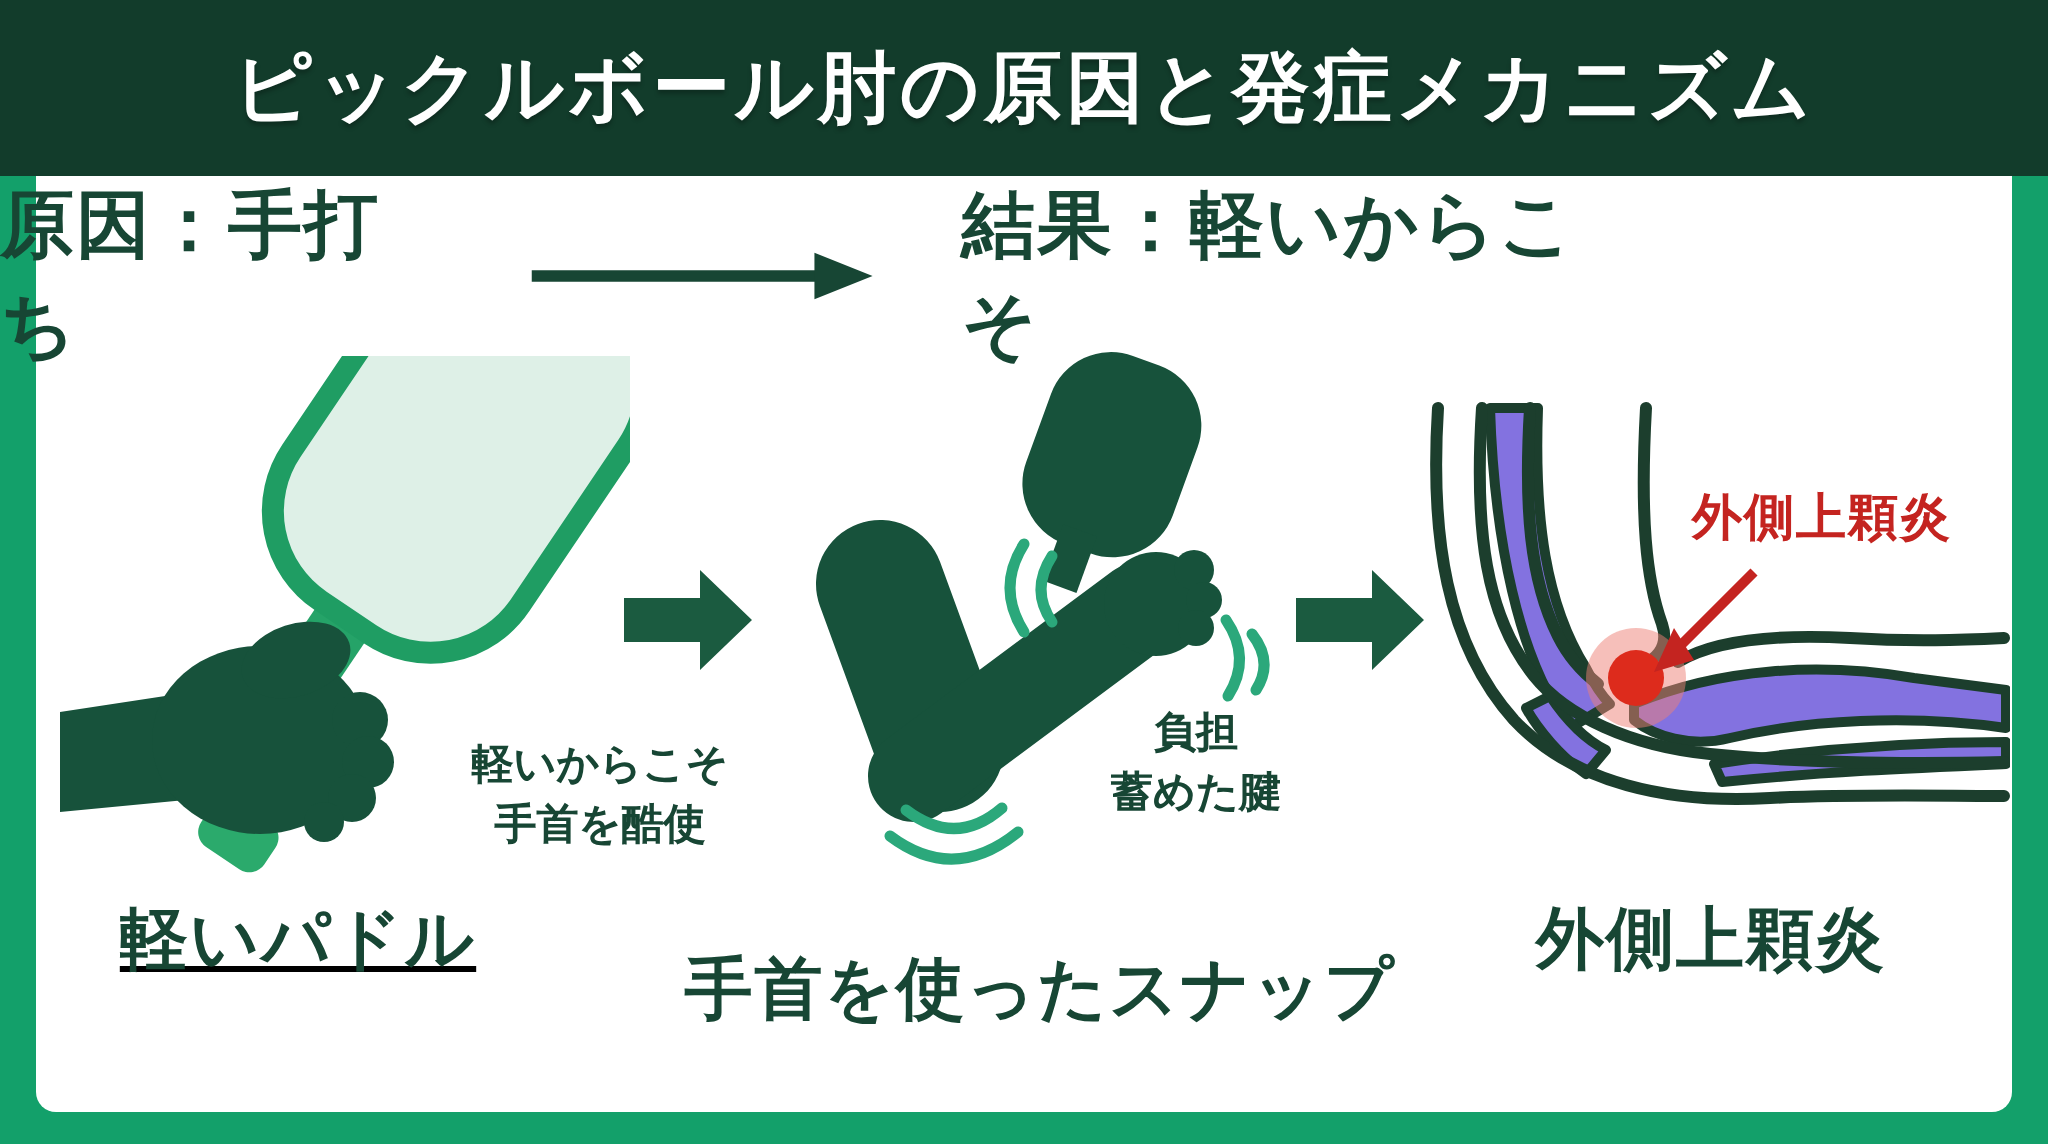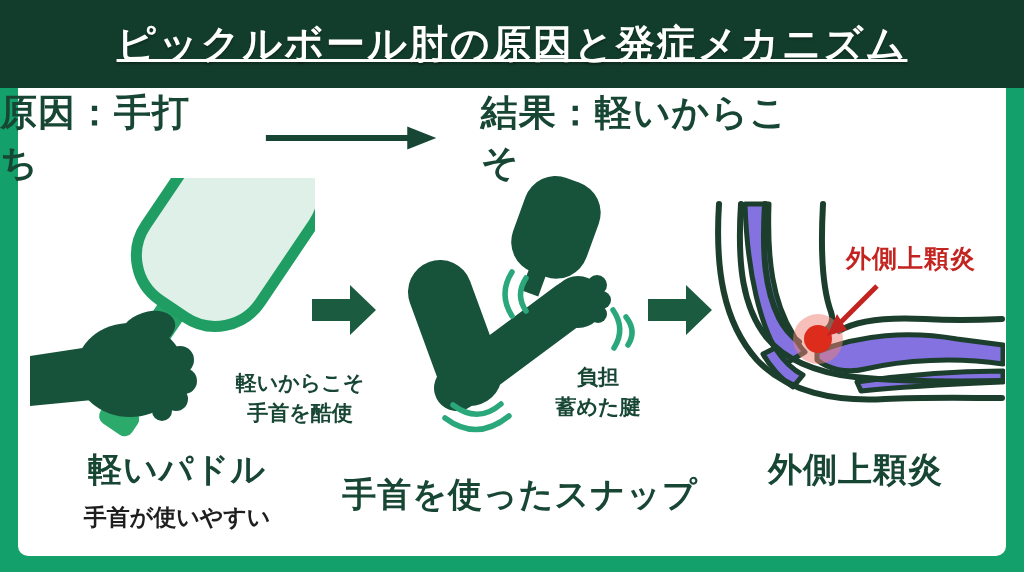--- a/index.html
+++ b/index.html
@@ -8,21 +8,20 @@
     background:#13A06A;
     font-family:"Liberation Sans","DejaVu Sans",sans-serif;
   }
   .banner{
     position:absolute;left:0;top:0;width:1024px;height:88px;
     background:#123C2B;display:flex;align-items:center;justify-content:center;
   }
   .title{
     margin:0;color:#ffffff;font-size:39px;font-weight:bold;letter-spacing:2px;
     text-shadow:0 2px 2px rgba(0,0,0,.25);
-    text-decoration:underline;
   }
   .panel{
     position:absolute;left:18px;top:88px;width:988px;height:468px;
     background:#ffffff;border-radius:0 0 10px 10px;
   }
   .flow-header{
     position:absolute;left:0;top:108px;width:816px;height:60px;
     display:flex;align-items:center;justify-content:center;gap:40px;
   }
   .flow-text{
@@ -134,28 +133,27 @@
     </g>
 
     <g>
       <line x1="172" y1="96" x2="136" y2="132" stroke="#C42420" stroke-width="5"></line>
       <polygon points="122,146 142,140 132,124" fill="#C42420"></polygon>
     </g>
   </svg>
 
   <div class="note" style="left:210px;top:368px;width:180px;">軽いからこそ
 手首を酷使</div>
-  <div class="note" style="left:528px;top:362px;width:140px;">負担
+  <div class="note" style="left:528px;top:352px;width:140px;">負担
 蓄めた腱</div>
 
   <div class="annotation">外側上顆炎</div>
 
-  <div class="step-label" style="left:47px;top:447px;width:260px;">
+  <div class="step-label" style="left:19px;top:447px;width:260px;text-decoration:underline;">
     <div class="step-title">軽いパドル</div>
-    <div class="step-sub">手首が使いやすい</div>
   </div>
   <div class="step-label" style="left:325px;top:472px;width:390px;">
     <div class="step-title">手首を使ったスナップ</div>
   </div>
   <div class="step-label" style="left:718px;top:447px;width:275px;">
     <div class="step-title">外側上顆炎</div>
   </div>
 
 </div>
 

